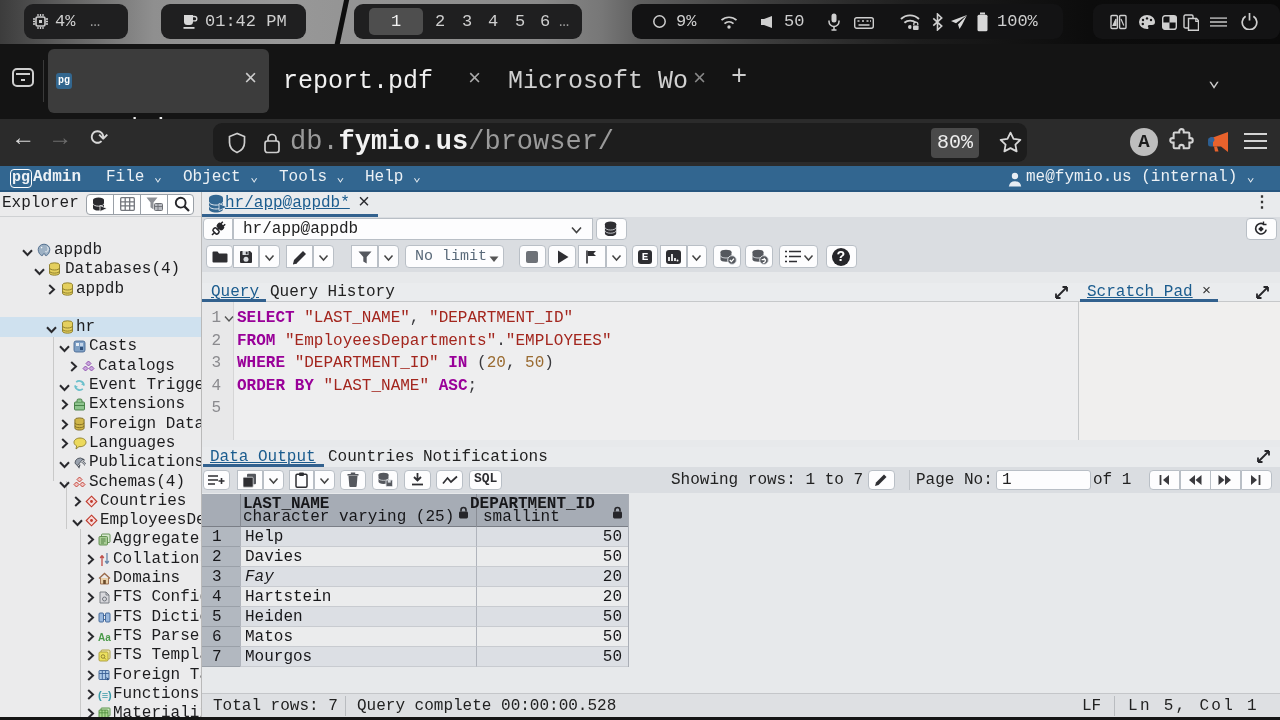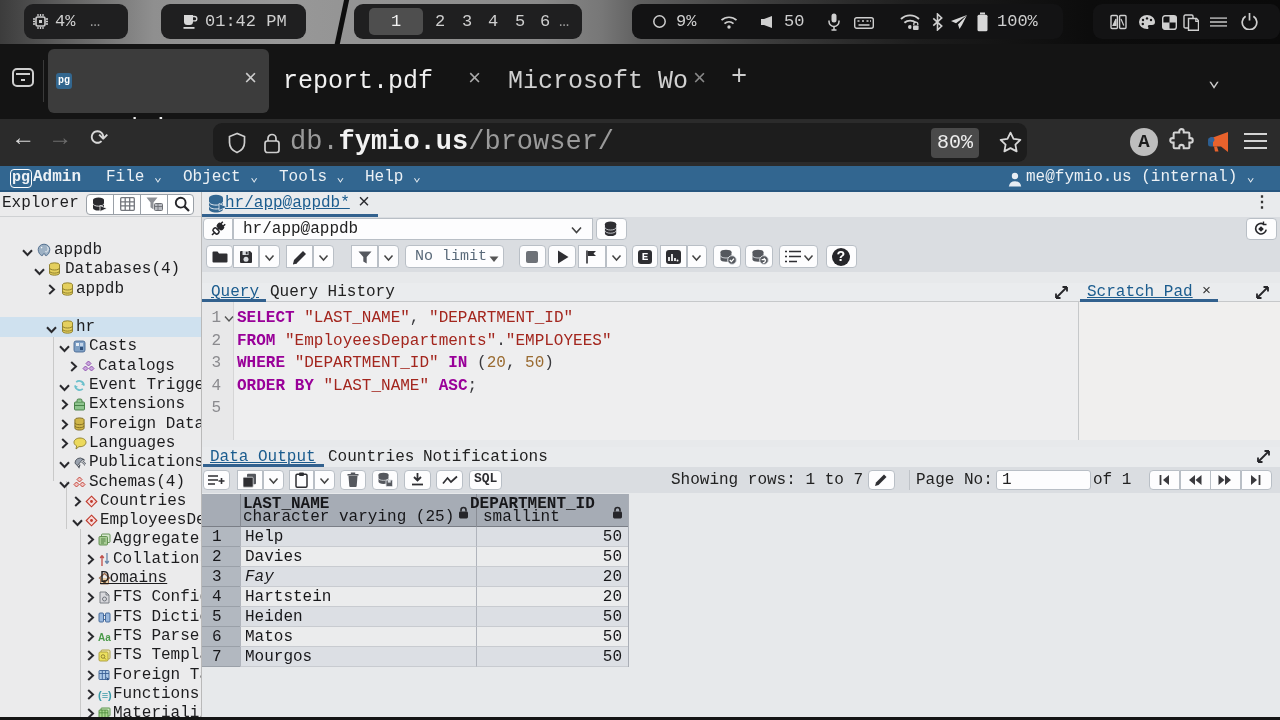--- a/index.html
+++ b/index.html
@@ -408,21 +408,21 @@
     </div>
     <div class="trow" style="top:376.0px;">
     <svg style="position:absolute;left:85px;top:4px;" width="12" height="13" viewBox="0 0 12 13">
           <path d="M3.2 2 8 6.5 3.2 11" fill="none" stroke="#2a2a2e" stroke-width="2"></path>
         </svg>
     <span style="position:absolute;left:98px;top:3px;"><svg width="13" height="13" viewBox="0 0 13 13">
             <path d="M1 6.5 6.5 1.5 12 6.5" fill="none" stroke="#9a6a4a" stroke-width="1.3"></path>
             <path d="M2.5 6v6h8V6" fill="#e8cfa9" stroke="#9a6a4a" stroke-width="0.9"></path>
             <rect x="5.2" y="8" width="2.6" height="4" fill="#6a4a2a"></rect>
           </svg></span>
-    <span style="position:absolute;left:100px;text-decoration:underline;">Domains</span>
+    <span style="position:absolute;left:113px;">Domains</span>
     </div>
     <div class="trow" style="top:395.3px;">
     <svg style="position:absolute;left:85px;top:4px;" width="12" height="13" viewBox="0 0 12 13">
           <path d="M3.2 2 8 6.5 3.2 11" fill="none" stroke="#2a2a2e" stroke-width="2"></path>
         </svg>
     <span style="position:absolute;left:98px;top:3px;"><svg width="13" height="13" viewBox="0 0 13 13">
             <path d="M2 1h6l3 3v8H2z" fill="#d8d8dc" stroke="#70747c" stroke-width="0.9"></path>
             <path d="M8 1v3h3" fill="none" stroke="#70747c" stroke-width="0.9"></path>
             <circle cx="6.5" cy="8" r="2" fill="none" stroke="#70747c" stroke-width="1"></circle>
           </svg></span>
@@ -811,15 +811,23 @@
   </div>
   <div style="position:absolute;left:0;top:455px;width:426px;height:20px;font-size:16px;line-height:20px;color:#17171a;">
   <div style="position:absolute;left:0;top:0;width:38px;height:20px;background:#b2b8c0;border-bottom:1px solid #9aa0a8;"></div>
   <div style="position:absolute;left:38px;top:0;width:236px;height:20px;background:#dcdfe4;border-bottom:1px solid #c8cbd0;border-left:1px solid #b0b4bc;"></div>
   <div style="position:absolute;left:274px;top:0;width:152px;height:20px;background:#dcdfe4;border-bottom:1px solid #c8cbd0;border-left:1px solid #b0b4bc;"></div>
   <span style="position:absolute;left:10px;top:0;">7</span>
   <span style="position:absolute;left:43px;top:0;">Mourgos</span>
   <span style="position:absolute;right:10px;top:0;width:60px;text-align:right;left:360px;">50</span>
   </div>
   <div style="position:absolute;left:426px;top:302px;width:1px;height:173px;background:#aaaeb6;"></div>
+  <div style="position:absolute;left:0;top:501px;width:1078px;height:24px;background:#dee0e3;border-top:1px solid #c4c6c9;font-size:16px;line-height:24px;color:#222;">
+  <span style="position:absolute;left:11px;">Total rows: 7</span>
+  <div style="position:absolute;left:143px;top:2px;width:1px;height:20px;background:#b9bcc0;"></div>
+  <span style="position:absolute;left:155px;">Query complete 00:00:00.528</span>
+  <span style="position:absolute;left:880px;">LF</span>
+  <div style="position:absolute;left:912px;top:2px;width:1px;height:20px;background:#b9bcc0;"></div>
+  <span style="position:absolute;left:926px;letter-spacing:2.3px;">Ln 5, Col 1</span>
+  </div>
   </div>
 </div>
 <div id="bottomstrip"></div>
 
 </body></html>

